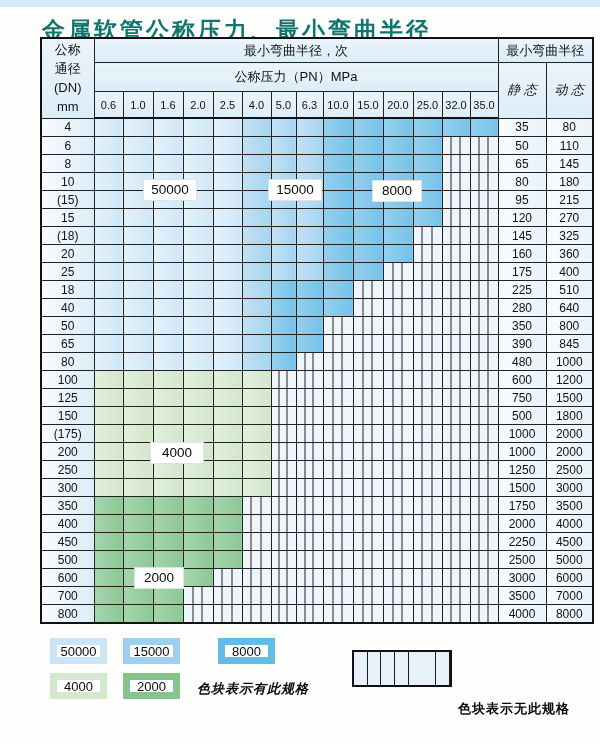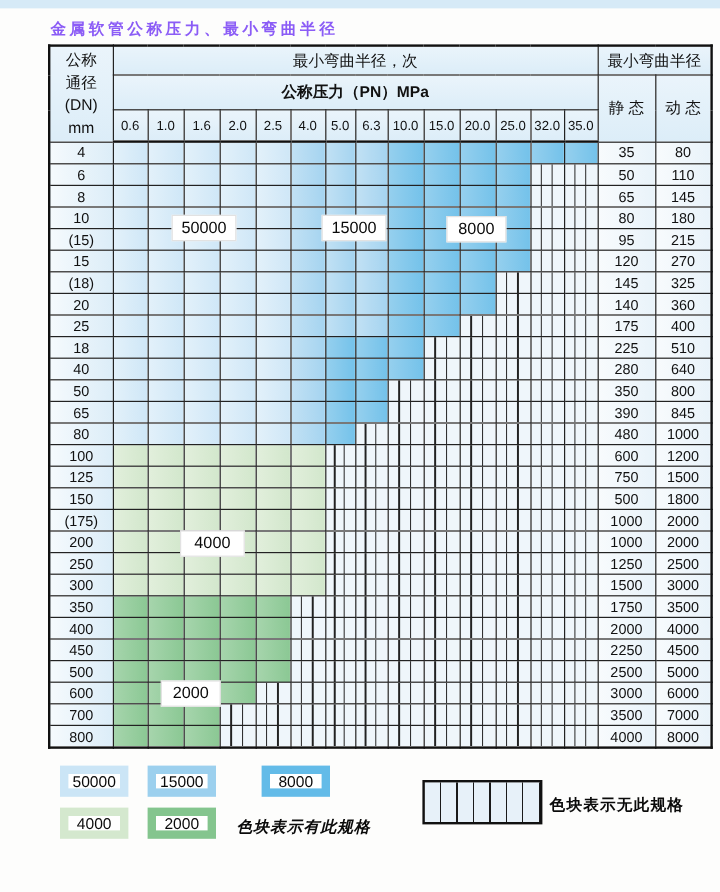--- a/index.html
+++ b/index.html
@@ -6,39 +6,39 @@
   body{
     width:600px;height:743px;position:relative;overflow:hidden;
     background:#fdfdfc;
     font-family:"Liberation Sans", sans-serif;
     color:#111;
   }
   .top-strip{position:absolute;top:0;left:0;width:600px;height:7px;background:#d6eaf7;}
   .page-title{
     position:absolute;top:11px;left:38px;margin:4px;
     font-family:"DejaVu Serif", serif;
-    font-size:13px;font-weight:bold;letter-spacing:3px;color:#8b5cf6;
+    font-size:23px;font-weight:bold;letter-spacing:3px;color:#0f766e;
   }
   .table-wrap{position:absolute;top:37px;left:40px;width:552px;}
   table{border-collapse:collapse;table-layout:fixed;width:552px;}
   th,td{
     border:1px solid #222;padding:0;text-align:center;vertical-align:middle;
     font-family:"Liberation Sans", sans-serif;
     overflow:hidden;white-space:nowrap;
   }
   table{border:2px solid #111;}
   thead th{background:linear-gradient(180deg,#eaf4fb,#dcedf8);font-weight:normal;}
   tr.hrow1 th{height:23px;font-size:13px;margin-left:48px;}
   tr.hrow2 th{font-size:13px;}
-  tr.hrow2 th.pl{height:28px;font-weight:bold;}
+  tr.hrow2 th.pl{height:28px;}
   tr.hrow3 th{height:25px;font-size:11px;border-bottom:2px solid #111;}
   th.dn-head{font-size:12.5px;line-height:19px;}
   th.dn-head span{display:block;}
   th.radius{font-size:12.5px;}
-  th.sd{font-size:13px;}
+  th.sd{font-size:13px;font-style:italic;}
   tbody td{height:17px;font-size:12px;}
   td.dncell{background:linear-gradient(to right,#f5fafd,#dcedf8);}
   td.valcell{background:linear-gradient(to right,#f8fbfd,#e9f3fa);margin-top:28px;}
   td.b1{background:linear-gradient(to right,#e3f1fa,#cfe7f7);}
   td.b2{background:linear-gradient(to right,#c2e1f4,#a5d4f0);}
   td.b3{background:linear-gradient(to right,#96d0ee,#74c2ea);}
   td.g1{background:linear-gradient(to right,#e2efdc,#d2e7cc);}
   td.g2{background:linear-gradient(to right,#a7d5ad,#8bc894);}
   td.nospec{
     background-image:
@@ -276,21 +276,21 @@
           <td class="b1"></td>
           <td class="b2"></td>
           <td class="b2"></td>
           <td class="b2"></td>
           <td class="b3"></td>
           <td class="b3"></td>
           <td class="b3"></td>
           <td class="nospec"></td>
           <td class="nospec"></td>
           <td class="nospec"></td>
-          <td class="valcell">140</td>
+          <td class="valcell">160</td>
           <td class="valcell">360</td>
         </tr>
         <tr>
           <td class="dncell">25</td>
           <td class="b1"></td>
           <td class="b1"></td>
           <td class="b1"></td>
           <td class="b1"></td>
           <td class="b1"></td>
           <td class="b2"></td>
@@ -686,13 +686,13 @@
   <span>8000</span>
 </div>
 <div class="swatch g1" style="left:50px;top:673px;">
   <span>4000</span>
 </div>
 <div class="swatch g2" style="left:123px;top:673px;">
   <span>2000</span>
 </div>
 <div class="legend-note" style="left:197px;top:680px;font-style:italic;">色块表示有此规格</div>
 <div class="nospec-box"></div>
-<div class="legend-note" style="left:458px;top:662px;">色块表示无此规格</div>
+<div class="legend-note" style="left:458px;top:700px;">色块表示无此规格</div>
 
 </body></html>

